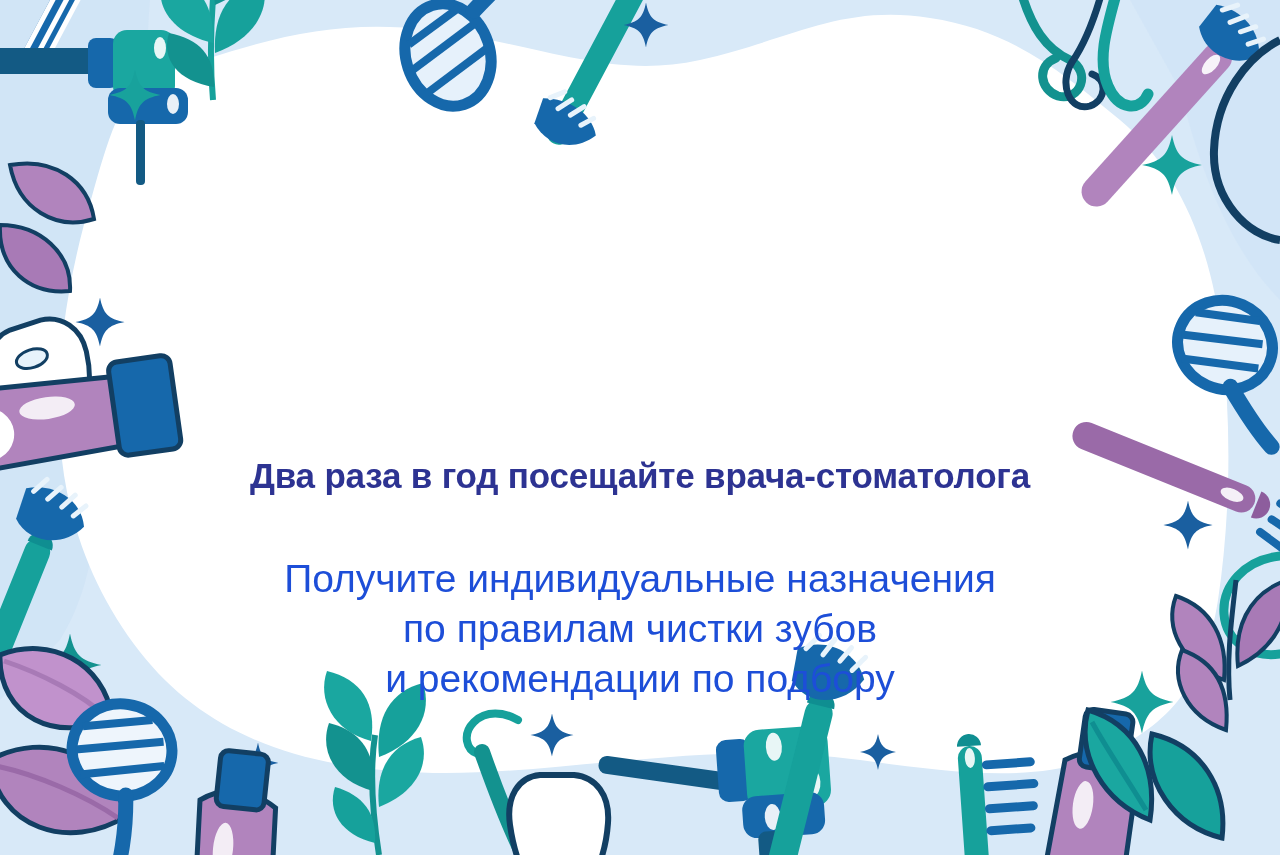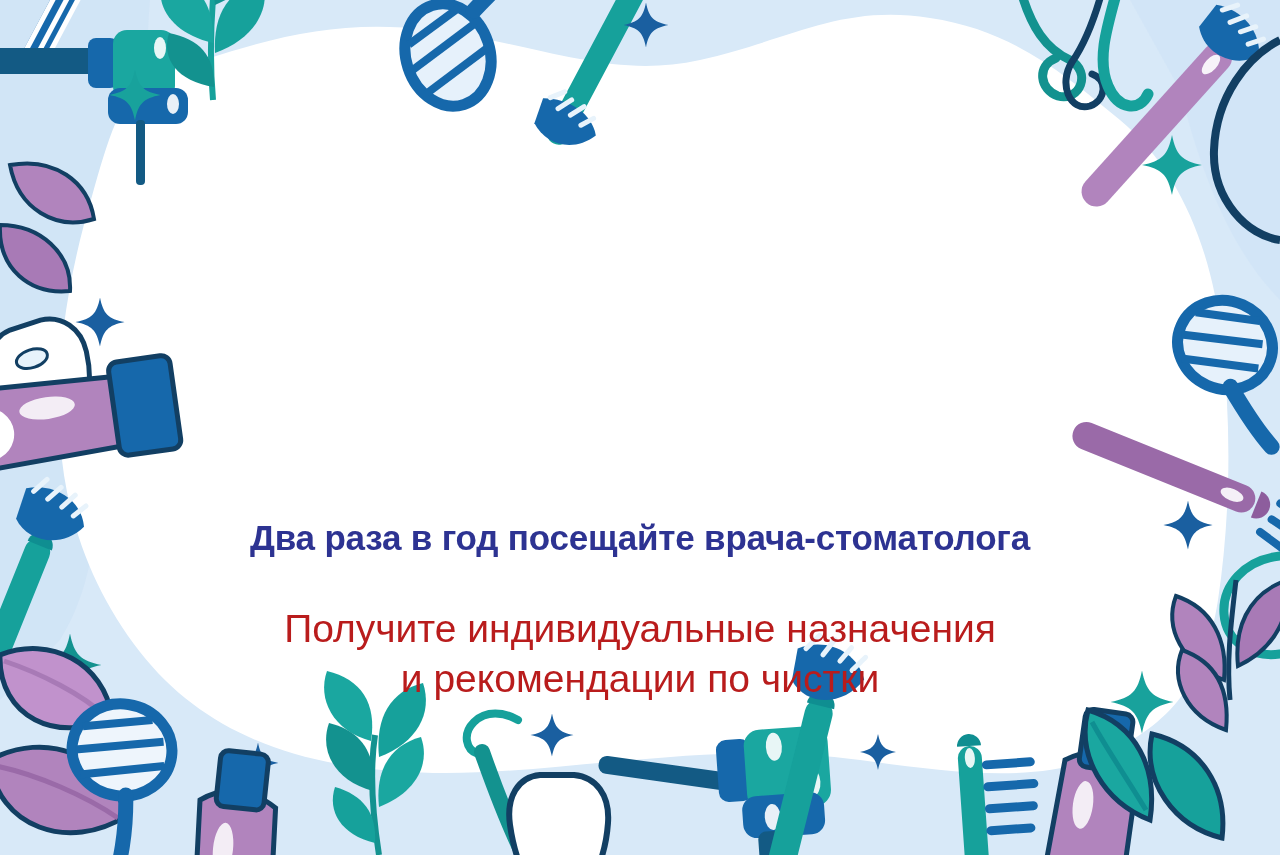--- a/index.html
+++ b/index.html
@@ -35,23 +35,23 @@
     margin-top:238px;
     font-size:35px;
     font-weight:bold;
     color:#2d3392;
     letter-spacing:-0.2px;
     text-align:center;
     line-height:1.2;
     white-space:nowrap;
   }
   #subtext {
-    margin-top:45px;
+    margin-top:57px;
     text-align:center;
-    color:#b91c1c;
+    color:#1d4ed8;
     font-size:39px;
     font-weight:400;
     line-height:1.28;
   }
   #subtext .ln { display:block; white-space:nowrap; }
 </style>
 </head>
 <body>
 
 <div id="poster">
@@ -339,17 +339,18 @@
     </g>
     <g transform="translate(1222,838)">
       <path d="M0,0 C-48,-12 -80,-56 -70,-104 C-20,-92 6,-50 0,0 Z" fill="#16a19b" stroke="#123f63" stroke-width="5"></path>
     </g>
   </svg>
 
   <div id="content">
     <h1 id="headline">Два раза в год посещайте врача-стоматолога</h1>
     <div id="subtext">
       <span class="ln">Получите индивидуальные назначения</span>
-      <span class="ln">и рекомендации по чистки</span>
+      <span class="ln">по правилам чистки зубов</span>
+      <span class="ln">и рекомендации по подбору</span>
     </div>
   </div>
 
 </div>
 
 </body></html>

